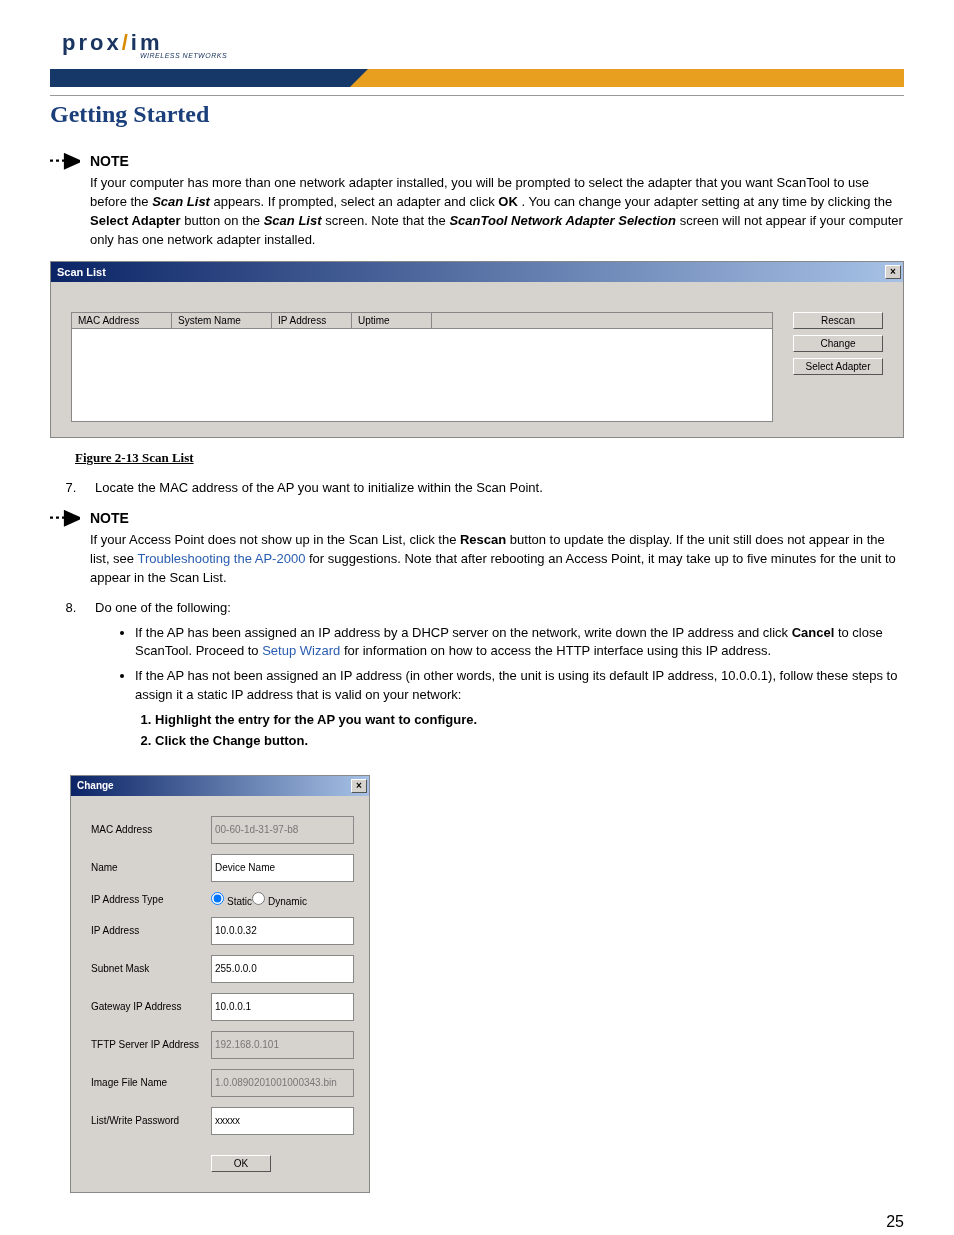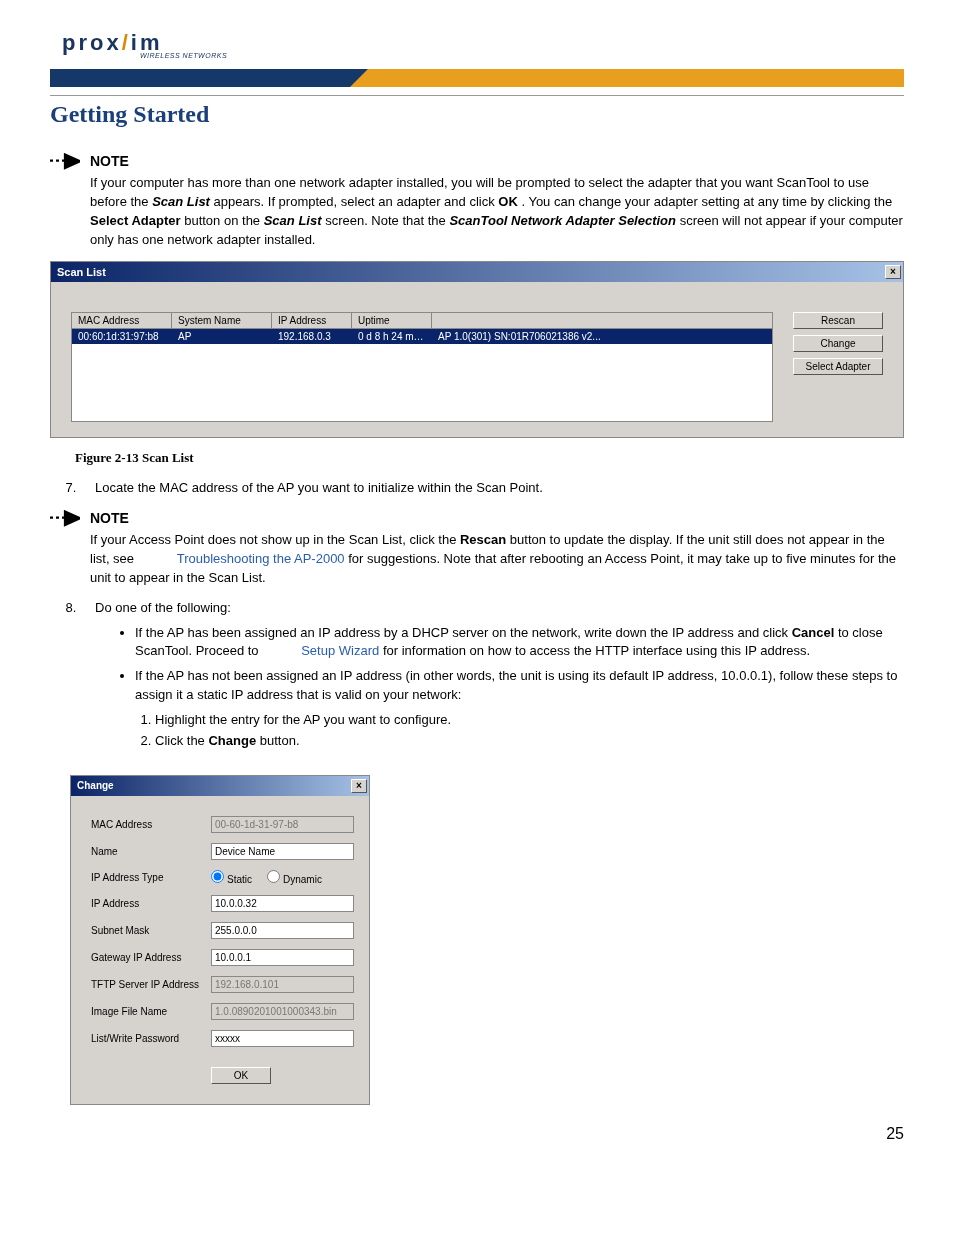--- a/index.html
+++ b/index.html
@@ -14,27 +14,27 @@
   .hb-right { flex: 1; background: #e89f1f; }
   .section-title { font-family: Georgia, 'Times New Roman', serif; font-size: 24px; color: #1a3f7a; font-weight: bold; margin: 8px 0 25px; border-top: 1px solid #999; padding-top: 5px; }
   .note-block { display: flex; gap: 10px; margin: 12px 0 10px; }
   .note-icon { width: 30px; flex: 0 0 30px; }
   .note-icon svg { width: 30px; height: 18px; }
   .note-label { font-weight: bold; font-size: 14px; }
   .note-text { font-size: 13px; line-height: 1.45; margin-top: 5px; }
   .note-text em, .body-text em { font-style: italic; font-weight: bold; }
   .note-text b, .body-text b { font-weight: bold; }
   .body-text { font-size: 13px; line-height: 1.45; }
-  a.linklike { color: #2a5db0; text-decoration: none; margin-left: 39px; }
-  .caption { font-family: 'Times New Roman', serif; font-size: 13px; font-weight: bold; margin: 12px 0 12px 25px; }
+  a.linklike { color: #2a5db0; text-decoration: none; }
+  .caption { font-family: 'Times New Roman', serif; font-size: 13px; font-weight: bold; margin: 12px 0 12px 25px; text-decoration: underline; }
   ol.main-list { margin-left: 30px; font-size: 13px; line-height: 1.5; }
   ol.main-list > li { margin-bottom: 6px; padding-left: 15px; }
   ul.bullet { list-style-type: disc; margin: 6px 0 6px 40px; }
   ul.bullet li { margin-bottom: 6px; font-size: 13px; line-height: 1.45; }
-  ol.sub-num { margin: 6px 0 24px 20px; }
+  ol.sub-num { margin: 6px 0 24px 20px; font-weight: bold; }
   ol.sub-num li { margin-bottom: 2px; }
   .dash-item { margin-left: 20px; }
   .page-num { text-align: right; font-size: 16px; margin-top: 20px; }
 
   
   .scanlist-win { border: 1px solid #888; background: #d6d3ce; margin: 12px 0 8px; font-size: 11px; }
   .titlebar { height: 20px; background: linear-gradient(to right, #0b2466, #a7c2e6); color: #fff; display: flex; align-items: center; padding: 0 2px 0 6px; font-weight: bold; justify-content: space-between; }
   .titlebar .tbtn { width: 16px; height: 14px; background: #d6d3ce; border: 1px solid #fff; border-right-color: #555; border-bottom-color: #555; color: #000; font-family: Arial; font-size: 10px; text-align: center; line-height: 12px; font-weight: bold; }
   .scan-body { padding: 30px 20px 15px; display: flex; gap: 20px; }
   .scan-table { border: 1px solid #888; background: #fff; flex: 1; height: 110px; }
@@ -45,23 +45,23 @@
   .scan-buttons { display: flex; flex-direction: column; gap: 6px; width: 90px; }
   .winbtn { background: #d6d3ce; border: 1px solid #fff; border-right: 1px solid #555; border-bottom: 1px solid #555; font-size: 10px; padding: 2px 0; text-align: center; cursor: pointer; }
   .scan-foot { display: flex; justify-content: space-between; padding: 0 20px 15px; }
   .scan-foot .winbtn { width: 70px; }
 
   
   .change-win { width: 300px; border: 1px solid #888; background: #d6d3ce; margin: 15px 0 10px 20px; font-size: 10px; }
   .change-body { padding: 20px 15px 10px 20px; }
   .ch-row { display: flex; align-items: center; margin-bottom: 10px; }
   .ch-label { width: 120px; font-size: 10px; }
-  .ch-input { flex: 1; height: 17px; border: 1px solid #888; background: #fff; font-size: 10px; padding: 7px 3px; font-family: inherit; }
+  .ch-input { flex: 1; height: 17px; border: 1px solid #888; background: #fff; font-size: 10px; padding: 13px 3px; font-family: inherit; }
   .ch-input.disabled { background: #d6d3ce; color: #777; }
-  .ch-radio-group { display: flex; gap: 15px; align-items: center; font-size: 10px; }
+  .ch-radio-group { display: flex; align-items: center; font-size: 10px; }
   .ch-radio-group input { margin-right: 3px; }
   .ch-ok { padding: 10px 0 10px 120px; }
   .ch-ok .winbtn { width: 60px; display: inline-block; }
 </style>
 </head>
 <body>
 
 <div class="header-logo">
   <span class="logo-text"><span>prox</span><span class="logo-slash">/</span><span>im</span></span>
   <div class="logo-sub">WIRELESS NETWORKS</div>
@@ -103,27 +103,20 @@
     <span>Scan List</span>
     <span class="tbtn">×</span>
   </div>
   <div class="scan-body">
     <div class="scan-table">
       <div class="scan-th-row">
         <div class="scan-th" style="width:100px">MAC Address</div>
         <div class="scan-th" style="width:100px">System Name</div>
         <div class="scan-th" style="width:80px">IP Address</div>
         <div class="scan-th" style="width:80px">Uptime</div>
-      </div>
-      <div class="scan-row">
-        <div class="scan-td" style="width:100px">00:60:1d:31:97:b8</div>
-        <div class="scan-td" style="width:100px">AP</div>
-        <div class="scan-td" style="width:80px">192.168.0.3</div>
-        <div class="scan-td" style="width:80px">0 d 8 h 24 m 2 s</div>
-        <div class="scan-td" style="flex:1">AP                1.0(301)  SN:01R706021386 v2...</div>
       </div>
     </div>
     <div class="scan-buttons">
       <div class="winbtn">Rescan</div>
       <div class="winbtn">Change</div>
       <div class="winbtn">Select Adapter</div>
     </div>
   </div>
 </div>
 

